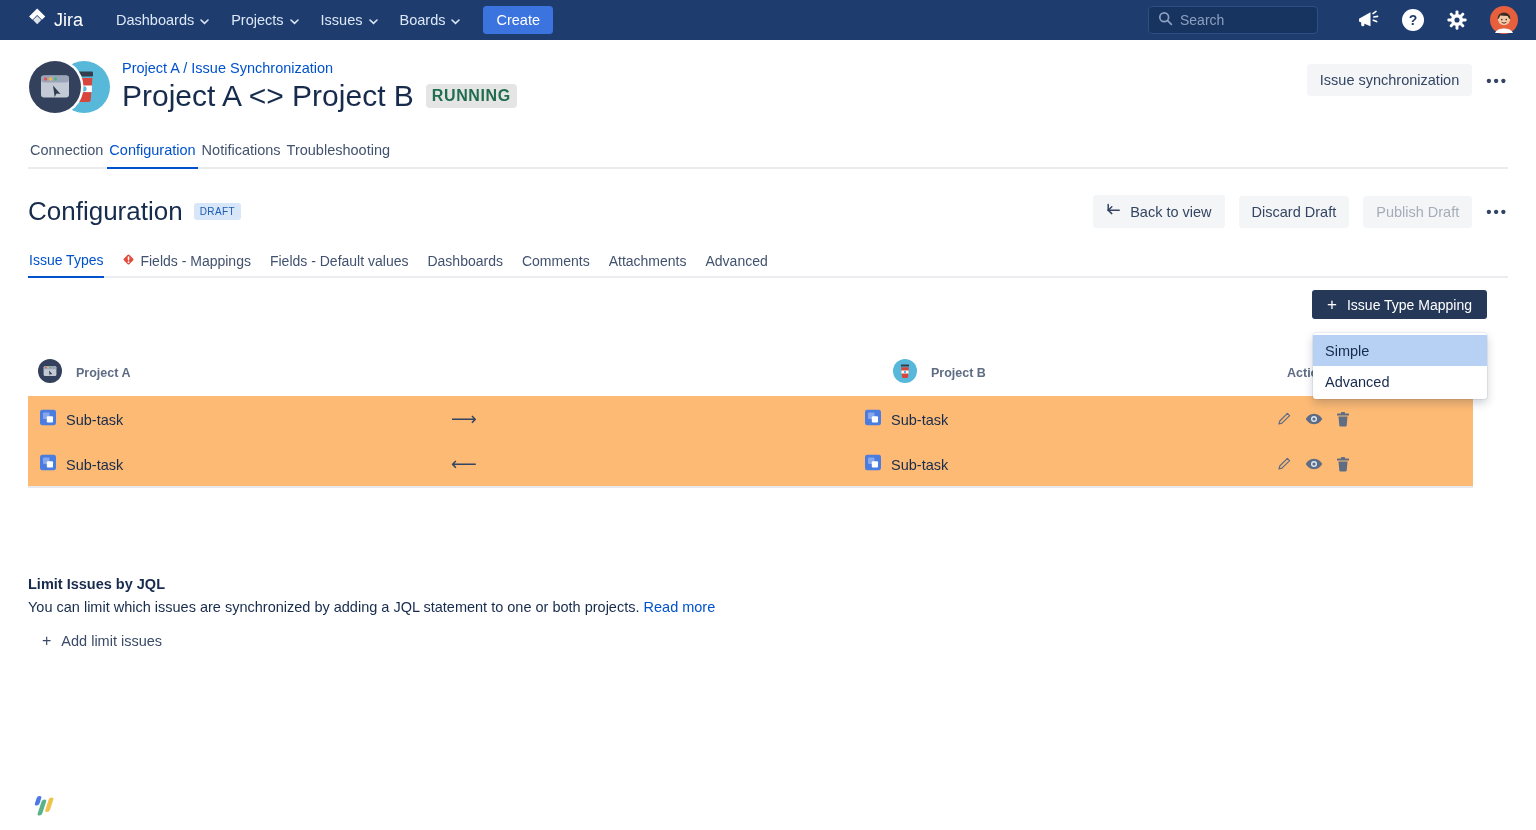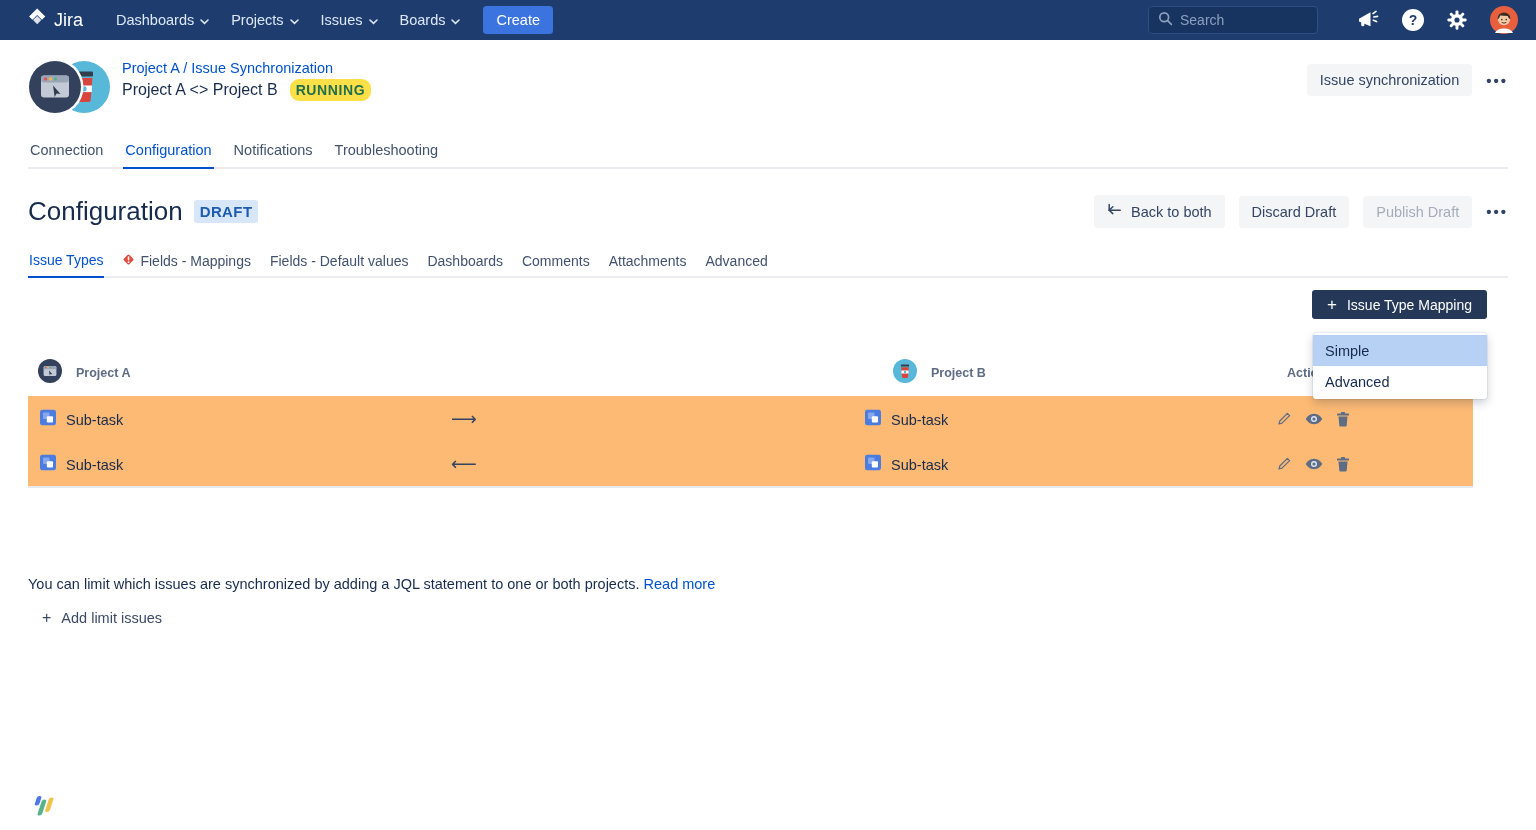--- a/index.html
+++ b/index.html
@@ -21,34 +21,34 @@
   .nav-icon{display:flex;align-items:center;cursor:pointer}
 
   
   .content{padding:0 28px;position:relative}
 
   .page-header{display:flex;align-items:flex-start;margin-top:18px}
   .avatars{margin-right:10px}
   .header-text{display:flex;flex-direction:column;gap:3px;padding-top:2px}
   .breadcrumb{color:#0052CC;font-size:14.5px;cursor:pointer}
   .title-row{display:flex;align-items:center;gap:12px}
-  .page-title{font-size:16px;font-weight:500;color:#172B4D}
-  .badge-running{background:#fde047;color:#216e4e;font-size:14px;font-weight:700;letter-spacing:.6px;padding:3px 6px;border-radius:9px}
+  .page-title{font-size:30px;font-weight:500;color:#172B4D}
+  .badge-running{background:#e5e5e5;color:#216e4e;font-size:16px;font-weight:700;letter-spacing:.6px;padding:3px 6px;border-radius:4px}
   .header-actions{margin-left:auto;display:flex;align-items:center;gap:14px;margin-top:6px}
   .btn{background:#f4f5f7;color:#344563;font-size:14.5px;padding:8px 13px;border-radius:3.5px;display:inline-flex;align-items:center;gap:9px;cursor:pointer;white-space:nowrap}
   .btn.disabled{color:#a5adba;cursor:default}
   .dots{color:#344563;font-size:15px;letter-spacing:2px;font-weight:700;cursor:pointer}
 
-  .tabs{display:flex;gap:18px;margin-top:22px;border-bottom:2px solid #ebecf0}
+  .tabs{display:flex;gap:2px;margin-top:22px;border-bottom:2px solid #ebecf0}
   .tab{font-size:14.5px;color:#42526E;padding:0 2px 9px;margin-bottom:-2px;cursor:pointer}
   .tab.active{color:#0052CC;border-bottom:2.5px solid #0052CC}
 
   .config-header{display:flex;align-items:center;margin-top:26px}
   .config-title{font-size:26px;font-weight:500;color:#172B4D}
-  .badge-draft{background:#d8e6f9;color:#1c5cb1;font-size:15px;font-weight:700;letter-spacing:.4px;padding:3px 6px;border-radius:3px;margin-left:11px}
+  .badge-draft{background:#d8e6f9;color:#1c5cb1;font-size:10px;font-weight:400;letter-spacing:.4px;padding:3px 6px;border-radius:3px;margin-left:11px}
   .config-actions{margin-left:auto;display:flex;align-items:center;gap:14px}
 
   .subtabs{display:flex;gap:17px;margin-top:24px;border-bottom:2px solid #ebecf0}
   .subtab{font-size:14px;color:#42526E;padding:0 1px 8px;margin-bottom:-2px;cursor:pointer;display:flex;align-items:center;gap:5px}
   .subtab.active{color:#0052CC;border-bottom:2.5px solid #0052CC}
 
   
   .mapping{position:relative;margin-top:12px}
   .map-toolbar{display:flex;justify-content:flex-end;padding-right:21px}
   .btn-dark{background:#253858;color:#fff;height:29px;font-size:14px;border-radius:3px;display:inline-flex;align-items:center;gap:10px;padding:0 15px;cursor:pointer}
@@ -220,21 +220,21 @@
     <span class="badge-draft">DRAFT</span>
     <div class="config-actions">
       <div class="btn">
         <span>
           <svg width="15" height="14" viewBox="0 0 15 14" fill="none" stroke="#344563" stroke-width="1.5" stroke-linecap="round" stroke-linejoin="round">
               <path d="M2.2 1.5 V7.2"></path>
               <path d="M2.2 7.2 H13.2"></path>
               <path d="M5.8 3.8 L2.2 7.2 L5.8 10.6"></path>
             </svg>
         </span>
-        <span>Back to both</span>
+        <span>Back to view</span>
       </div>
       <div class="btn">Discard Draft</div>
       <div class="btn disabled">Publish Draft</div>
       <span class="dots">•••</span>
     </div>
   </div>
 
   <div class="subtabs">
     <div class="subtab active">Issue Types</div>
     <div class="subtab">
@@ -386,20 +386,21 @@
                 <rect x="5" y="1" width="4" height="2" rx=".5"></rect>
                 <path d="M2.5 5.6 h9 l-.8 8.9 a1.2 1.2 0 0 1-1.2 1.1 h-5 a1.2 1.2 0 0 1-1.2-1.1 z"></path>
               </svg>
           </span>
         </div>
       </div>
     </div>
   </div>
 
   <div class="jql">
+    <div class="jql-title">Limit Issues by JQL</div>
     <div class="jql-desc">
       <span>You can limit which issues are synchronized by adding a JQL statement to one or both projects.</span>
       <span class="link">Read more</span>
     </div>
     <div class="add-limit">
       <span class="plus">+</span>
       <span>Add limit issues</span>
     </div>
   </div>
 

